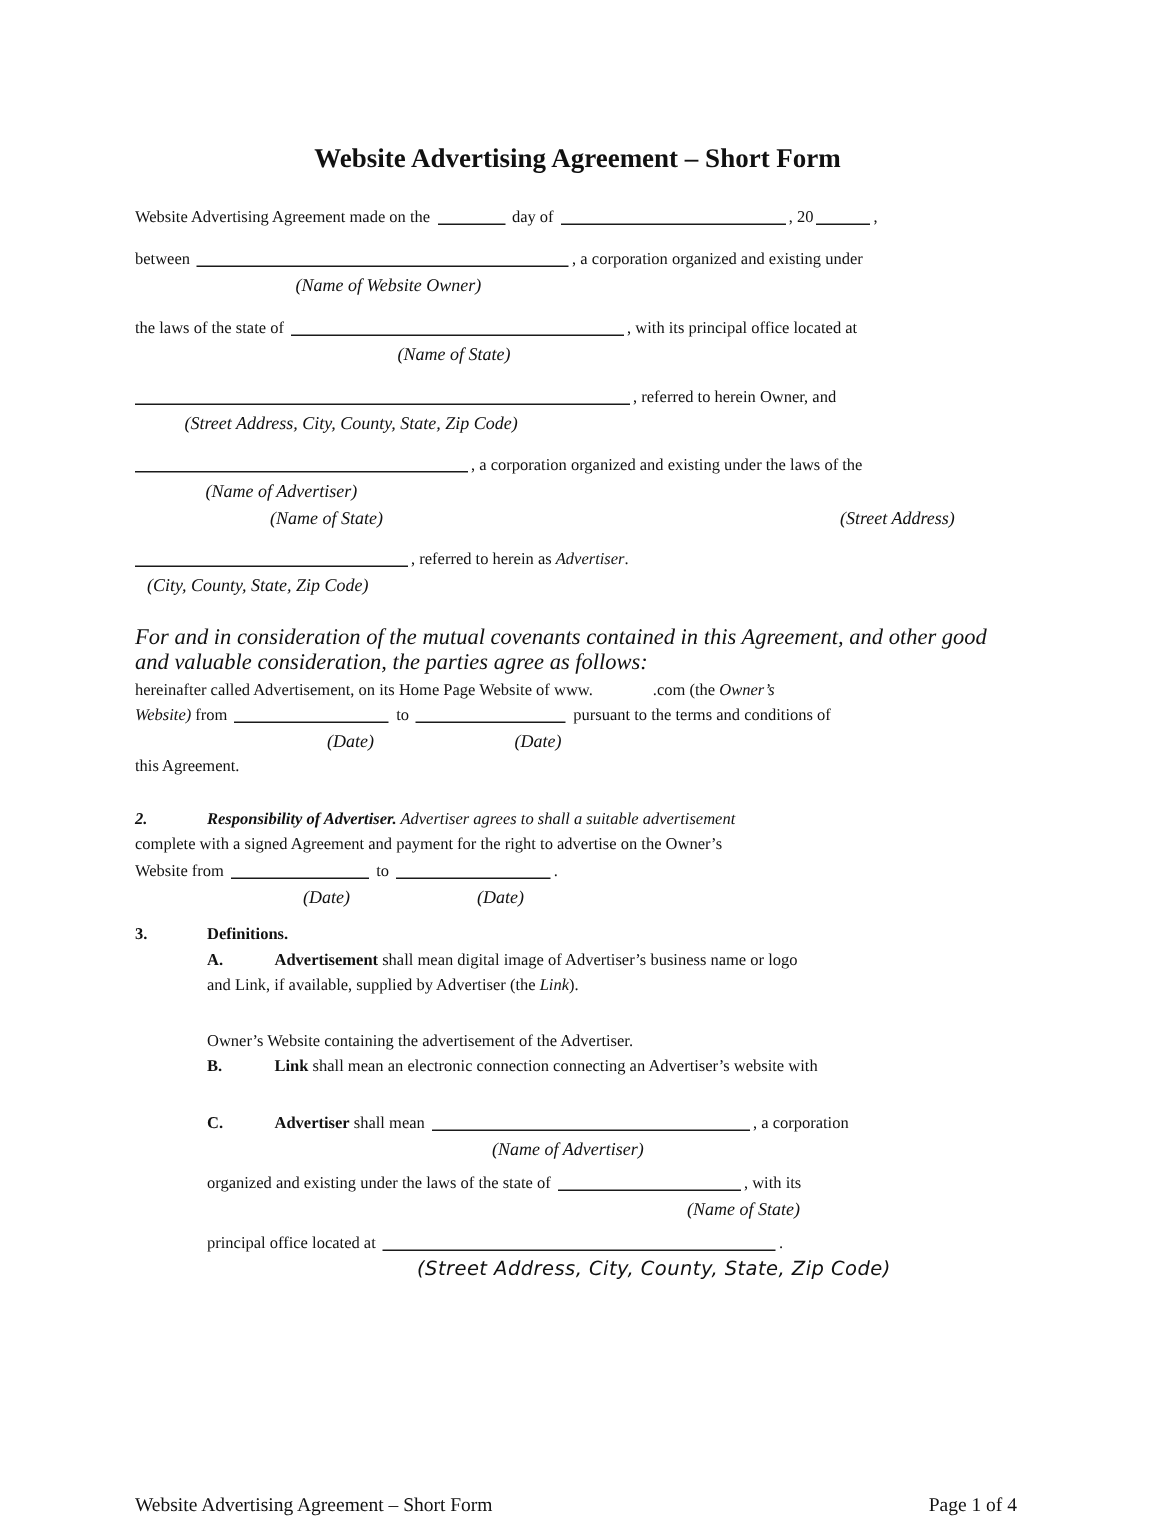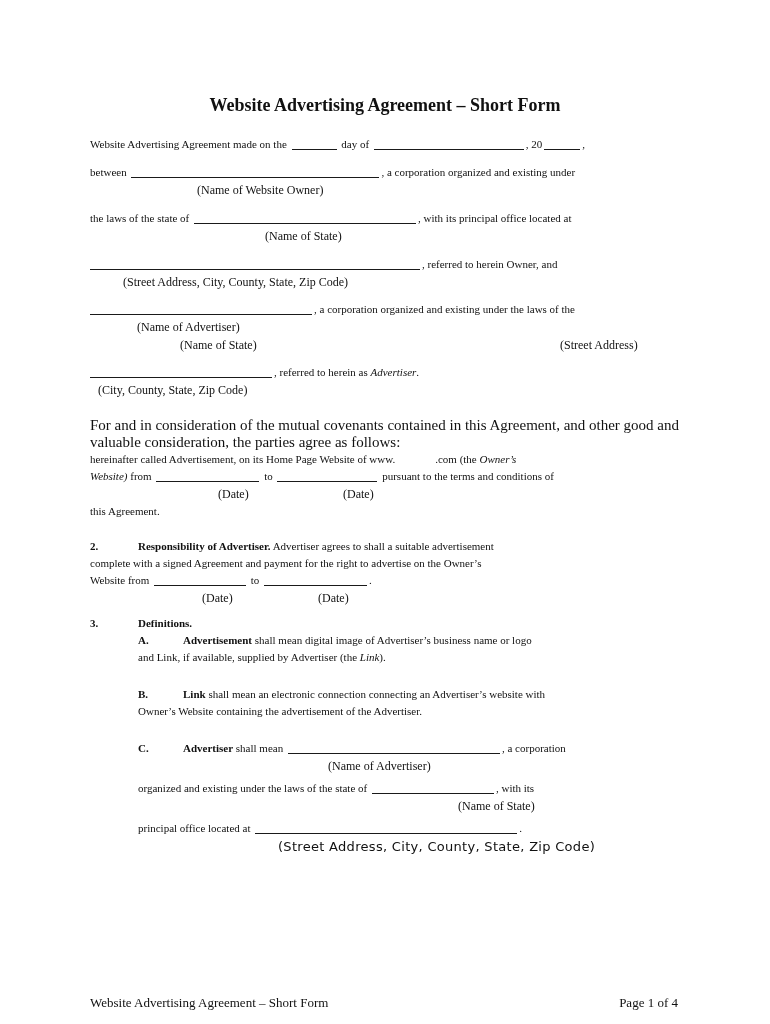--- a/index.html
+++ b/index.html
@@ -48,33 +48,34 @@
   .gap {
     display: inline-block;
     height: 14px;
     vertical-align: -2px;
   }
   .caprow {
     position: relative;
     height: 16px;
     margin-top: 2px;
     font-size: 12px;
+    font-style: italic;
   }
   .caprow .cap { position: absolute; top: 0; white-space: nowrap; }
   .caprow.sans { height: 18px; font-size: 13px; font-family: "DejaVu Sans", sans-serif; letter-spacing: 0.3px; }
   .it { font-style: italic; }
   .bd { font-weight: bold; }
   .num { display: inline-block; width: 48px; font-weight: bold; }
   .sub { margin-left: 48px; }
   .subnum { display: inline-block; width: 45px; font-weight: bold; }
   .mt11 { margin-top: 11px; }
   .mt10 { margin-top: 10px; }
   .mt20a { margin-top: 20px; }
   .mt16 { margin-top: 16px; }
-  .mt18 { margin-top: 18px; }
+  .mt18 { margin-top: 18px; font-style: italic; }
   .mt8 { margin-top: 8px; }
   .mt20 { margin-top: 20px; }
   .mt5 { margin-top: 5px; }
   .footer {
     position: absolute;
     left: 90px;
     right: 92px;
     top: 995px;
     display: flex;
     justify-content: space-between;
@@ -141,22 +142,22 @@
       </div>
 
     <div class="line mt8"><span class="num">3.</span><span class="bd">Definitions.</span></div>
 
     <div class="sub">
       <div class="line"><span class="subnum">A.</span><span class="bd">Advertisement</span><span> shall mean digital image of Advertiser’s business name or logo</span></div>
       <div class="line"><span>and Link, if available, supplied by Advertiser (the </span><span class="it">Link</span><span>).</span></div>
     </div>
 
     <div class="sub mt20">
+      <div class="line"><span>Owner’s Website containing the advertisement of the Advertiser.</span></div>
       <div class="line"><span class="subnum">B.</span><span class="bd">Link</span><span> shall mean an electronic connection connecting an Advertiser’s website with</span></div>
-      <div class="line"><span>Owner’s Website containing the advertisement of the Advertiser.</span></div>
     </div>
 
     <div class="sub mt20">
       <div class="line"><span class="subnum">C.</span><span class="bd">Advertiser</span><span> shall mean </span><span class="blank" style="width:212px"></span><span>, a corporation</span></div>
       <div class="caprow">
           <span class="cap" style="left:190px">(Name of Advertiser)</span>
         </div>
       <div class="line mt5"><span>organized and existing under the laws of the state of </span><span class="blank" style="width:122px"></span><span>, with its</span></div>
       <div class="caprow">
           <span class="cap" style="left:320px">(Name of State)</span>

